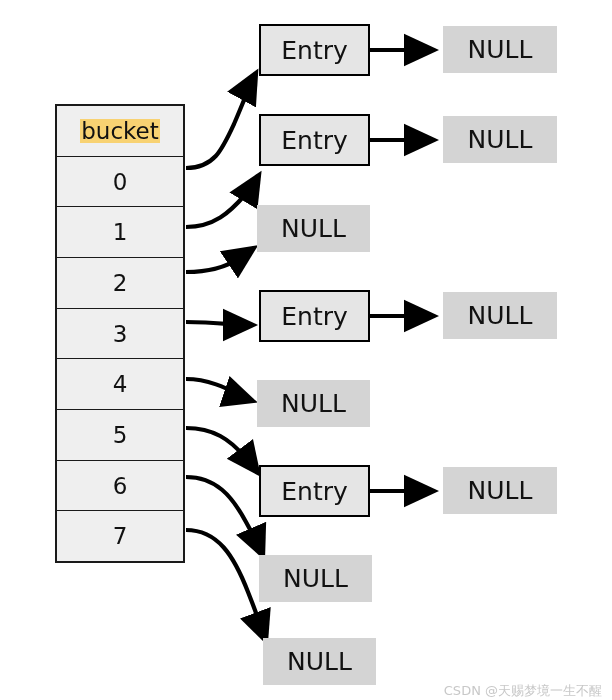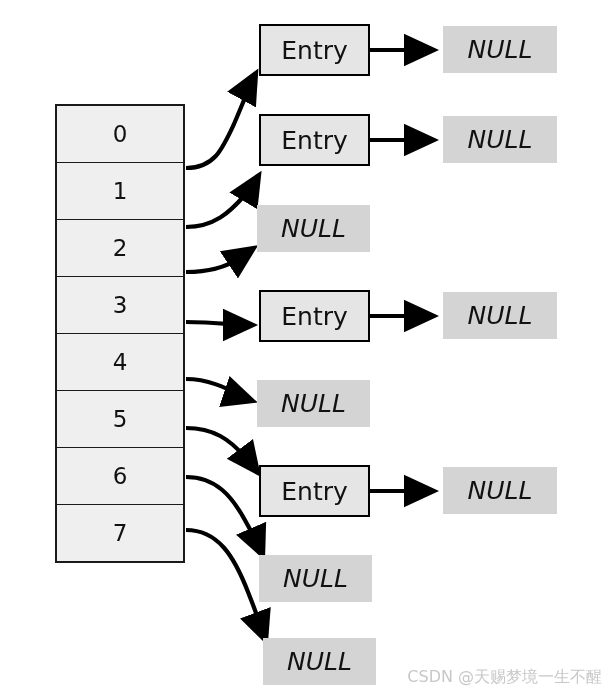--- a/index.html
+++ b/index.html
@@ -71,42 +71,41 @@
     color: #111111;
     z-index: 3;
   }
   .node.entry {
     background: #e5e5e5;
     border: 2.2px solid #000000;
   }
   .node.nullbox {
     background: #d4d4d4;
     border: none;
-    font-style: italic;
   }
 
   
   .edge {
     fill: none;
     stroke: #000000;
     stroke-width: 4.2;
     stroke-linecap: butt;
   }
   .edge-straight {
     fill: none;
     stroke: #000000;
     stroke-width: 4.2;
   }
 
   
   .watermark {
     position: absolute;
     right: 10px;
-    bottom: 12px;
-    font-size: 16px;
+    bottom: 0;
+    font-size: 13px;
     color: #c8c8c8;
     white-space: nowrap;
     z-index: 4;
     font-family: "DejaVu Sans", sans-serif;
   }
 </style>
 </head>
 <body>
 
 <svg id="canvas" viewBox="0 0 612 700">
@@ -132,20 +131,23 @@
 
   <path class="edge" marker-end="url(#ah)" d="M186,530 C218,530 234,556 248,592 C258,617 263,633 266,641"></path>
 
   <path class="edge-straight" marker-end="url(#ah)" d="M370,50 L434,50"></path>
   <path class="edge-straight" marker-end="url(#ah)" d="M370,140 L434,140"></path>
   <path class="edge-straight" marker-end="url(#ah)" d="M370,316 L434,316"></path>
   <path class="edge-straight" marker-end="url(#ah)" d="M370,491 L434,491"></path>
 </svg>
 
 <div class="bucket-table">
+  <div class="bucket-cell bucket-head">
+    <span class="hl">bucket</span>
+  </div>
   <div class="bucket-cell">0</div>
   <div class="bucket-cell">1</div>
   <div class="bucket-cell">2</div>
   <div class="bucket-cell">3</div>
   <div class="bucket-cell">4</div>
   <div class="bucket-cell">5</div>
   <div class="bucket-cell">6</div>
   <div class="bucket-cell">7</div>
 </div>
 

